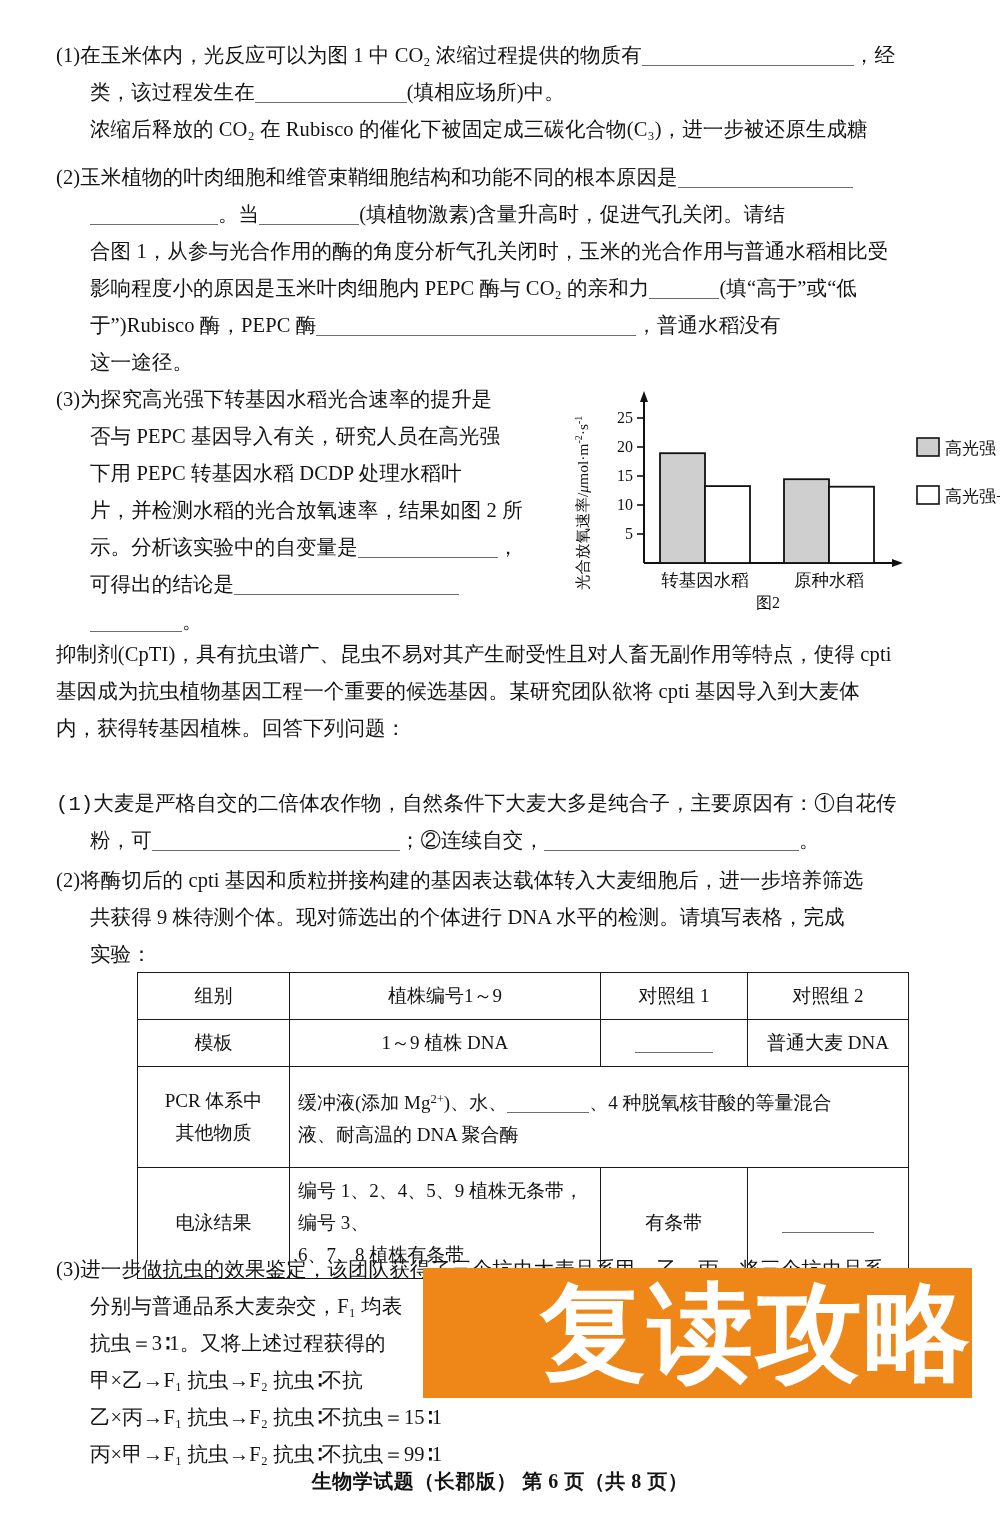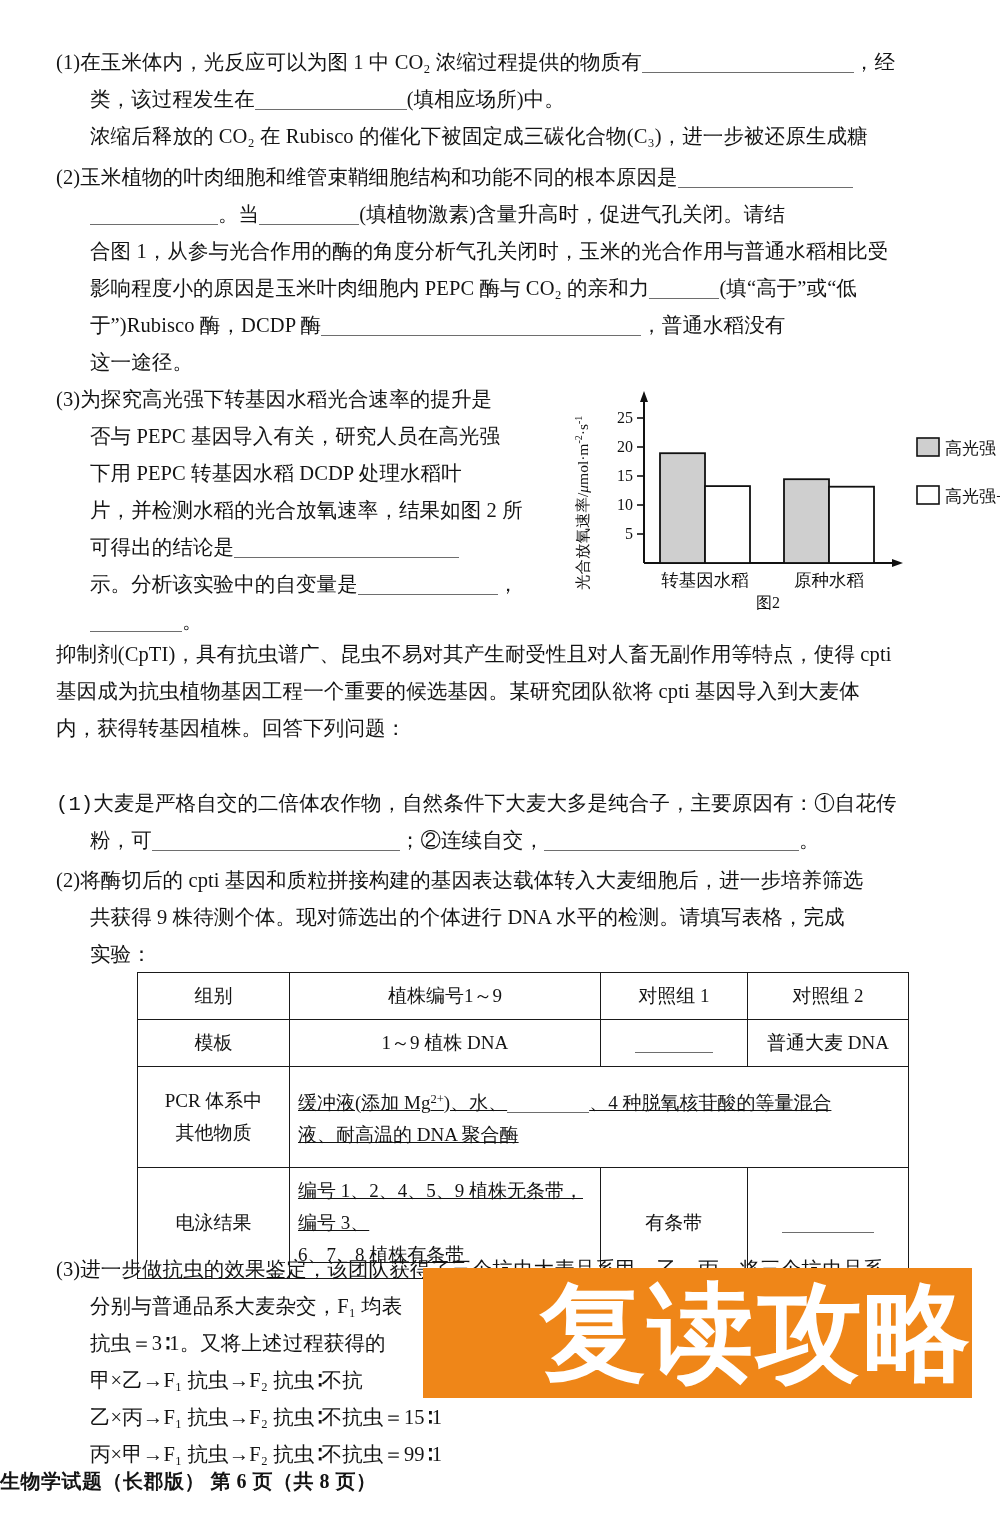--- a/index.html
+++ b/index.html
@@ -53,21 +53,21 @@
     border-collapse:collapse;
     font-size:19px;
   }
   .tbl td{
     border:1.1px solid #1a1a1a;
     padding:7px 8px;
     vertical-align:middle;
     line-height:32px;
   }
   .tbl .c-center{text-align:center;}
-  .tbl .c-left{text-align:left;text-decoration:underline;}
+  .tbl .c-left{text-align:left;}
   .tbl .tall2{height:86px;}
 
   
   .watermark{
     position:absolute;left:423px;top:1268px;width:549px;height:130px;
     background:#ef8618;
     display:flex;align-items:center;justify-content:flex-end;
     overflow:hidden;
   }
   .watermark span{
@@ -75,30 +75,30 @@
     font-family:"DejaVu Sans","Liberation Sans",sans-serif;
     font-weight:bold;
     font-size:106px;
     line-height:1;
     letter-spacing:2px;
     white-space:nowrap;
   }
 
   
   .footer{
-    position:absolute;left:0;top:1468px;width:1000px;text-align:left;
+    position:absolute;left:0;top:1468px;width:1000px;text-align:center;
     font-size:20px;font-weight:bold;letter-spacing:.5px;
   }
 </style>
 </head>
 <body>
 
 <div class="page">
 
-  <div class="qblock" style="left:56px;top:44px;">
+  <div class="qblock" style="left:56px;top:37px;">
     <div class="line">
       <span>(1)在玉米体内，光反应可以为图 1 中 CO₂ 浓缩过程提供的物质有</span><span class="blank b1"></span><span>，经</span>
     </div>
     <div class="line indent">
       <span>类，该过程发生在</span><span class="blank b2"></span><span>(填相应场所)中。</span>
     </div>
     <div class="line indent">
       <span>浓缩后释放的 CO₂ 在 Rubisco 的催化下被固定成三碳化合物(C₃)，进一步被还原生成糖</span>
     </div>
   </div>
@@ -110,45 +110,45 @@
     <div class="line indent">
       <span class="blank b5"></span><span>。当</span><span class="blank b9"></span><span>(填植物激素)含量升高时，促进气孔关闭。请结</span>
     </div>
     <div class="line indent">
       <span>合图 1，从参与光合作用的酶的角度分析气孔关闭时，玉米的光合作用与普通水稻相比受</span>
     </div>
     <div class="line indent">
       <span>影响程度小的原因是玉米叶肉细胞内 PEPC 酶与 CO₂ 的亲和力</span><span class="blank b6"></span><span>(填“高于”或“低</span>
     </div>
     <div class="line indent">
-      <span>于”)Rubisco 酶，DCDP 酶</span><span class="blank b7"></span><span>，普通水稻没有</span>
+      <span>于”)Rubisco 酶，PEPC 酶</span><span class="blank b7"></span><span>，普通水稻没有</span>
     </div>
     <div class="line indent">
       <span>这一途径。</span>
     </div>
   </div>
 
   <div class="qblock" style="left:56px;top:381px;">
     <div class="line">
       <span>(3)为探究高光强下转基因水稻光合速率的提升是</span>
     </div>
     <div class="line indent">
       <span>否与 PEPC 基因导入有关，研究人员在高光强</span>
     </div>
     <div class="line indent">
       <span>下用 PEPC 转基因水稻 DCDP 处理水稻叶</span>
     </div>
     <div class="line indent">
       <span>片，并检测水稻的光合放氧速率，结果如图 2 所</span>
     </div>
     <div class="line indent">
+      <span>示。分析该实验中的自变量是</span><span class="blank b8"></span><span>，</span>
+    </div>
+    <div class="line indent">
       <span>可得出的结论是</span><span class="blank b10"></span>
-    </div>
-    <div class="line indent">
-      <span>示。分析该实验中的自变量是</span><span class="blank b8"></span><span>，</span>
     </div>
     <div class="line indent" style="padding-left:34px;">
       <span class="blank b15"></span><span>。</span>
     </div>
   </div>
 
   <div class="chart-wrap">
     <svg class="chart-svg" width="428" height="240" viewBox="0 0 428 240">
 
       <g transform="translate(16,212) rotate(-90)">

